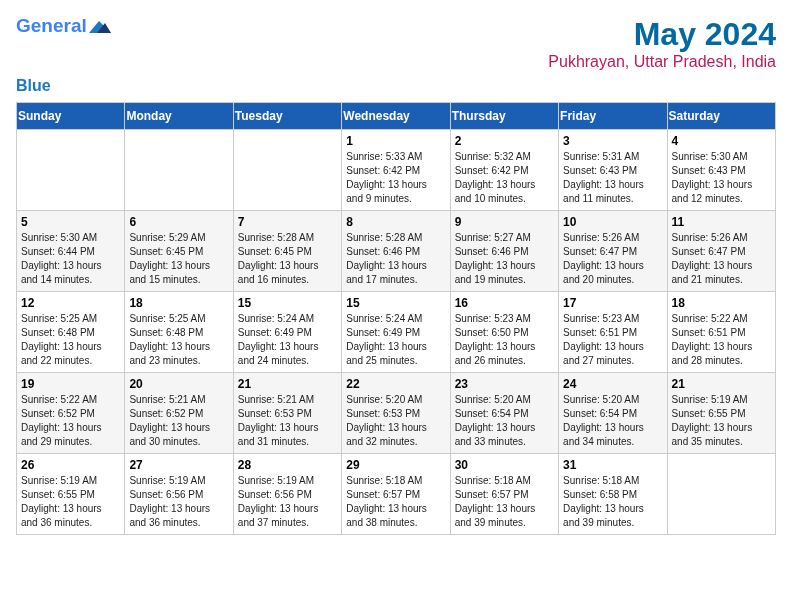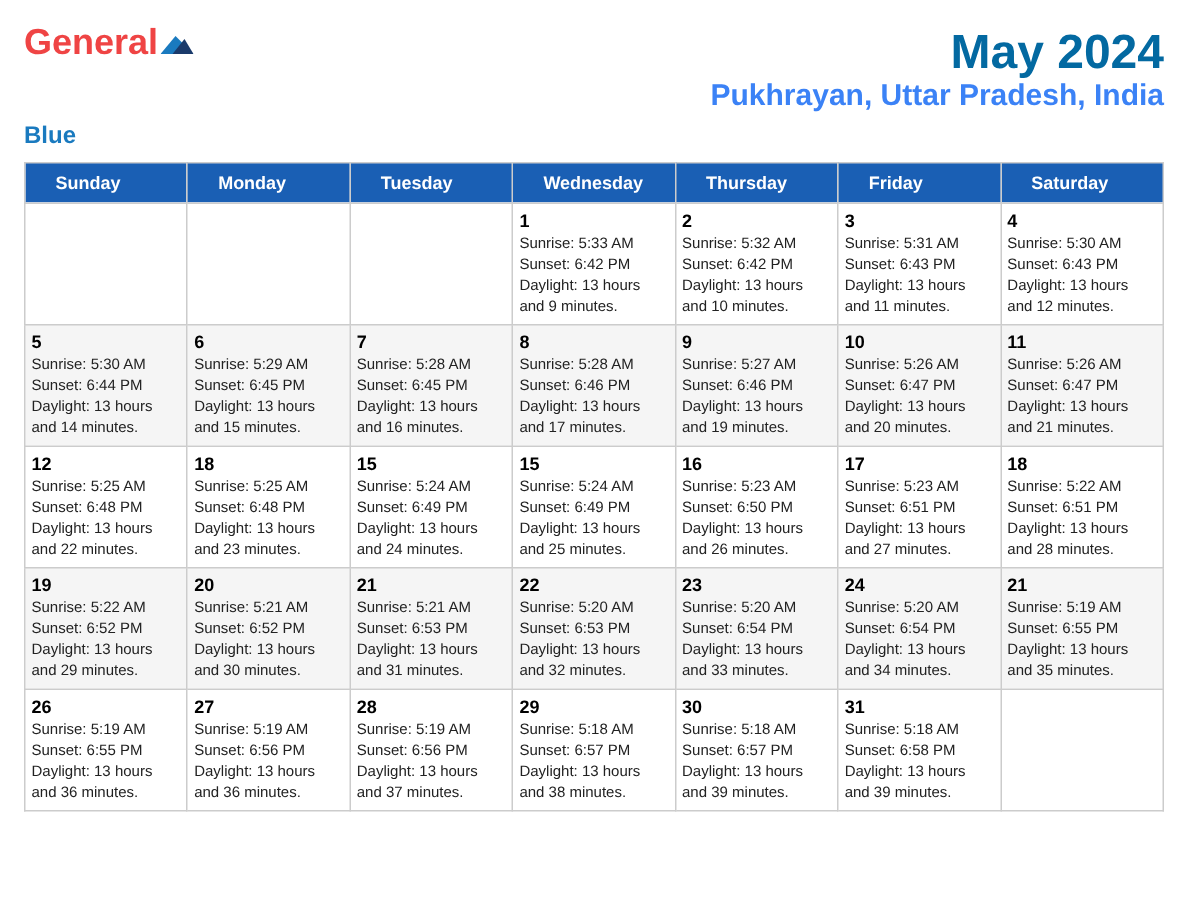--- a/index.html
+++ b/index.html
@@ -15,49 +15,48 @@
       justify-content: space-between;
       align-items: flex-start;
       margin-bottom: 8px;
     }
     .logo {
       display: flex;
       flex-direction: column;
       align-items: flex-start;
     }
     .logo-text {
-      font-size: 24px;
-      font-weight: bold;
-      color: #ef4444;
+      font-size: 19px;
+      font-weight: bold;
+      color: #3b82f6;
       line-height: 1.1;
     }
     .title-area {
       text-align: right;
     }
     .month-title {
       font-size: 32px;
       font-weight: bold;
       color: #0369a1;
     }
     .location-title {
-      font-size: 20px;
-      color: #3b82f6;
-      font-weight: bold;
+      font-size: 16px;
+      color: #be185d;
     }
     table {
       width: 100%;
       border-collapse: collapse;
       font-size: 11px;
     }
     thead tr {
       background-color: #1a5fb4;
       color: #fff;
     }
     thead th {
-      padding: 6px 20px;
+      padding: 6px 1px;
       text-align: left;
       font-weight: bold;
       font-size: 12px;
       border: 1px solid #ccc;
     }
     tbody td {
       border: 1px solid #ccc;
       vertical-align: top;
       padding: 4px;
       width: calc(100% / 7);

